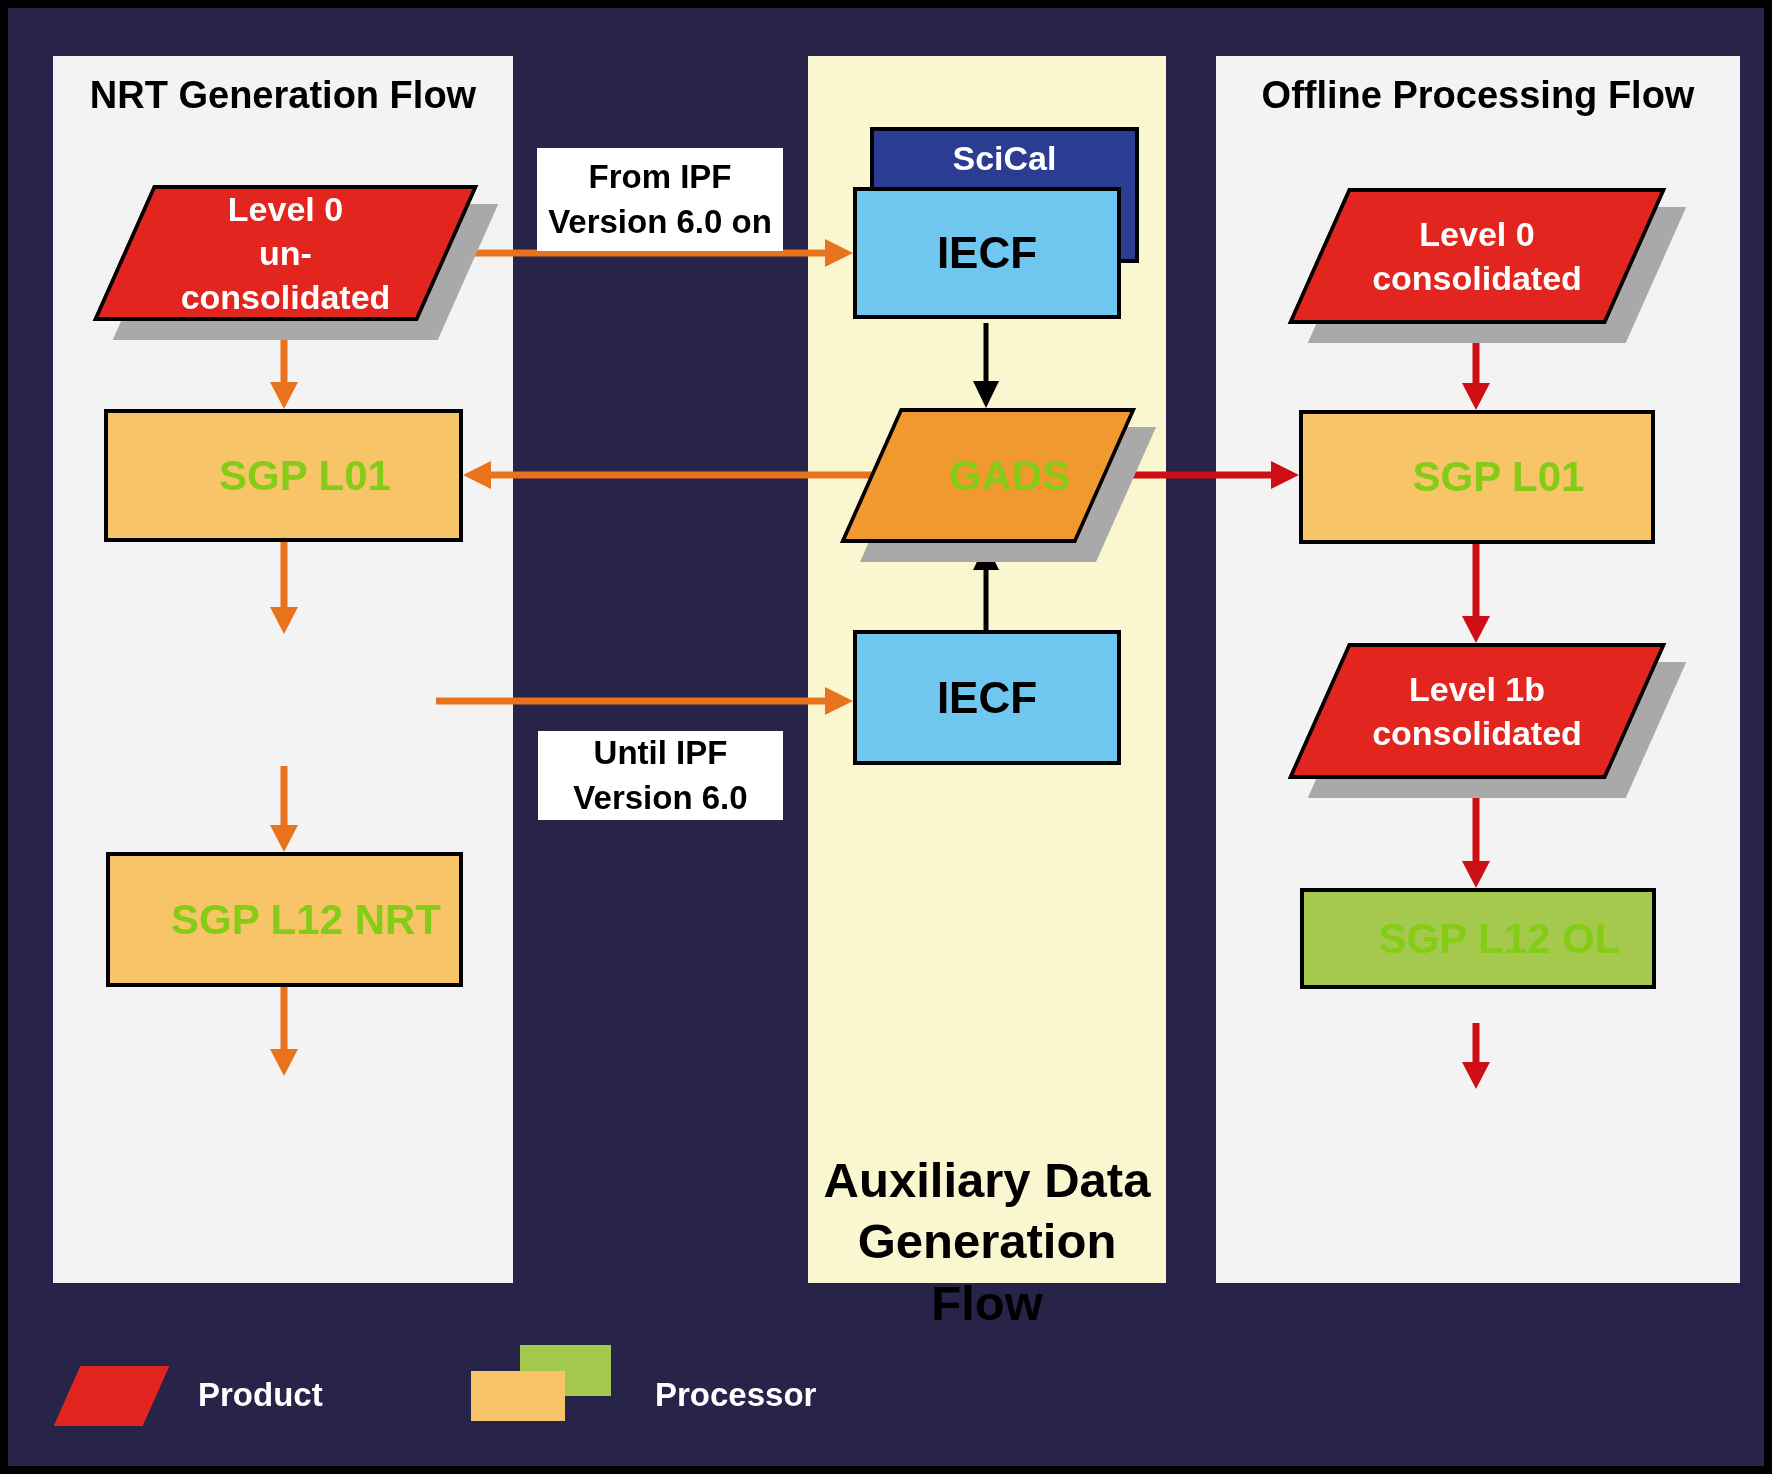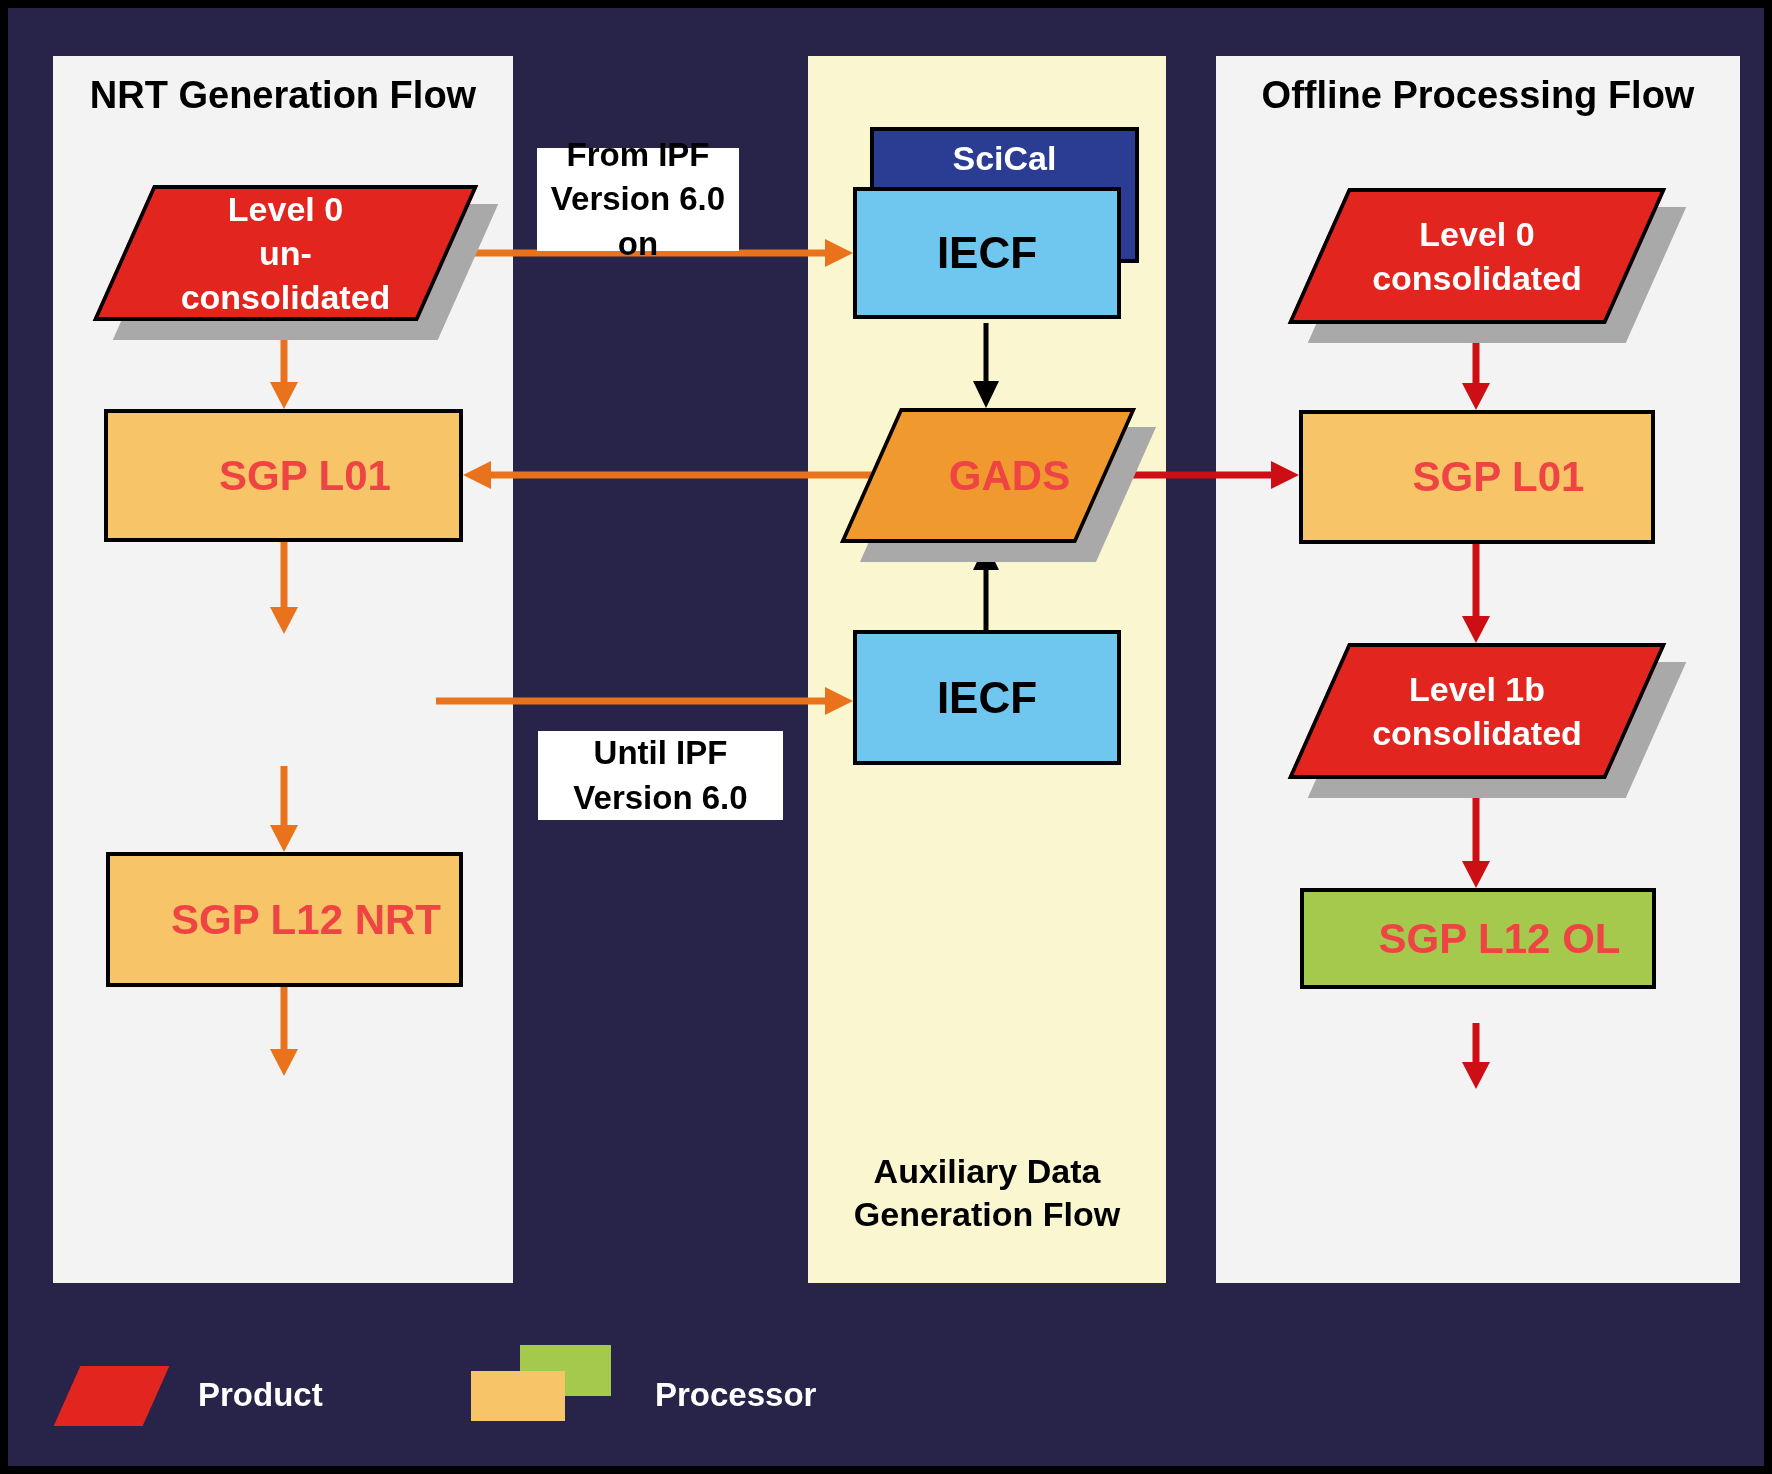--- a/index.html
+++ b/index.html
@@ -30,33 +30,33 @@
   .fill-orange{background:#f0992e;}
   .fill-lblue{background:#6fc6ee;}
   .fill-dblue{background:#2b3d92;}
   .fill-green{background:#a5c94d;}
   .nlabel{
     position:absolute;inset:0;z-index:3;
     display:flex;align-items:center;justify-content:center;
     text-align:center;font-weight:bold;white-space:pre-line;
   }
   .nlabel.white{color:#fff;font-size:34px;line-height:1.3;}
-  .nlabel.black{color:#ef4444;font-size:42px;padding-left:43px;}
+  .nlabel.black{color:#84cc16;font-size:42px;padding-left:43px;}
   .nlabel.iecf{color:#000;font-size:44px;border-radius:32px;}
   .nlabel.scical{color:#fff;font-size:34px;align-items:flex-start;padding-top:12px;}
   .note{
     position:absolute;z-index:2;background:#fff;
     display:flex;align-items:center;justify-content:center;
     text-align:center;font-weight:bold;color:#000;
     font-size:33px;line-height:1.35;white-space:pre-line;
   }
   .aux-caption{
     position:absolute;z-index:2;
     text-align:center;font-weight:bold;color:#000;
-    font-size:34px;line-height:1.25;white-space:pre-line;
+    font-size:49px;line-height:1.25;white-space:pre-line;
   }
   #arrow-layer{position:absolute;left:0;top:0;z-index:1;pointer-events:none;}
   .legend-label{
     position:absolute;z-index:2;color:#fff;font-weight:bold;font-size:33px;line-height:40px;
   }
   .legend-shape{position:absolute;z-index:2;}
 </style>
 </head>
 <body>
 
@@ -193,21 +193,21 @@
     <div class="nlabel white">Level 1b
 consolidated</div>
   </div>
 
   <div class="node" style="left:1292px;top:880px;width:356px;height:101px">
     <div class="shape fill-green"></div>
     <div class="nlabel black">SGP L12 OL</div>
   </div>
 
 
-  <div class="note" style="left:529px;top:140px;width:202px;height:103px">From IPF
+  <div class="note" style="left:529px;top:140px;width:246px;height:103px">From IPF
 Version 6.0 on</div>
   <div class="note" style="left:530px;top:723px;width:245px;height:89px">Until IPF
 Version 6.0</div>
 
   <div class="legend-shape skew" style="left:59px;top:1358px;width:89px;height:60px">
     <div class="shape fill-red" style="border:none"></div>
   </div>
   <div class="legend-label" style="left:190px;top:1367px">Product</div>
 
   <div class="legend-shape fill-green" style="left:512px;top:1337px;width:91px;height:51px"></div>

